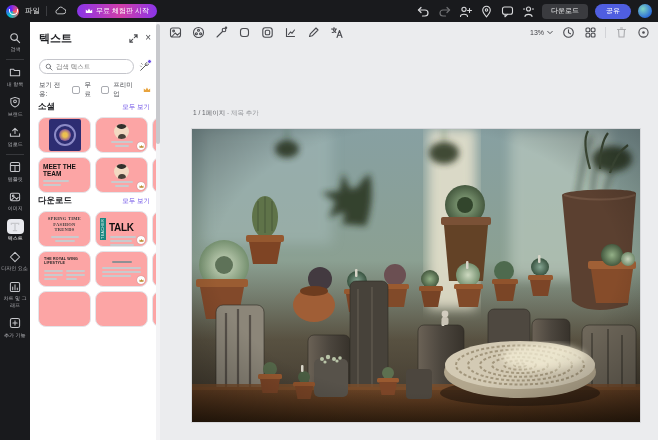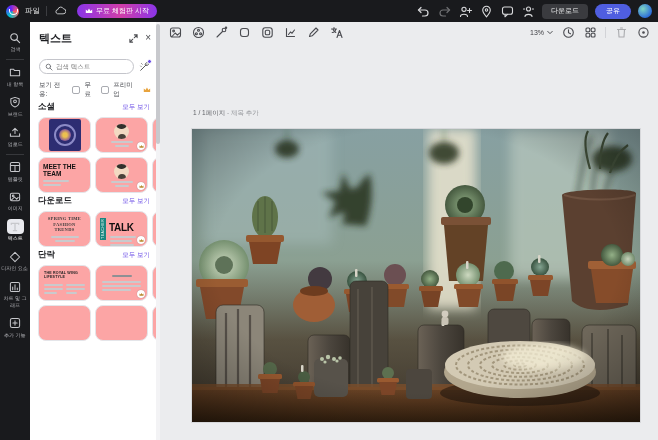--- a/index.html
+++ b/index.html
@@ -387,24 +387,20 @@
             </svg>
           </span>
       </div>
       <div class="thumb">
         
       </div>
     </div>
   </div>
 
   <div class="sec">
-    <div class="sec-head">
-      <span class="sec-title">단락</span>
-      <span class="see-all">모두 보기</span>
-    </div>
     <div class="thumb-row">
       <div class="thumb">
         <div class="para-thumb">
           <div class="para-title">THE ROYAL WING LIFESTYLE</div>
           <div style="display:flex; gap:3px; margin-top:3px">
             <div style="flex:1">
               <div class="bar" style="margin-top:2px"></div>
                 <div class="bar" style="margin-top:2px"></div>
                 <div class="bar" style="margin-top:2px; width:70%"></div>
             </div>

